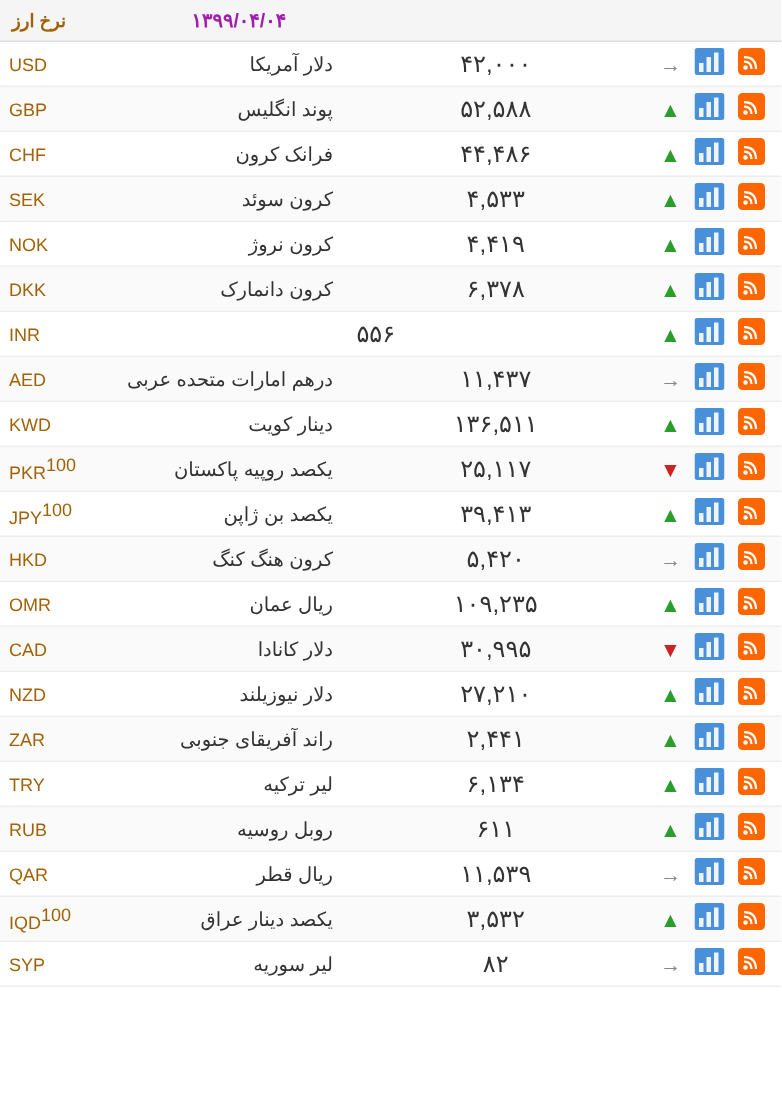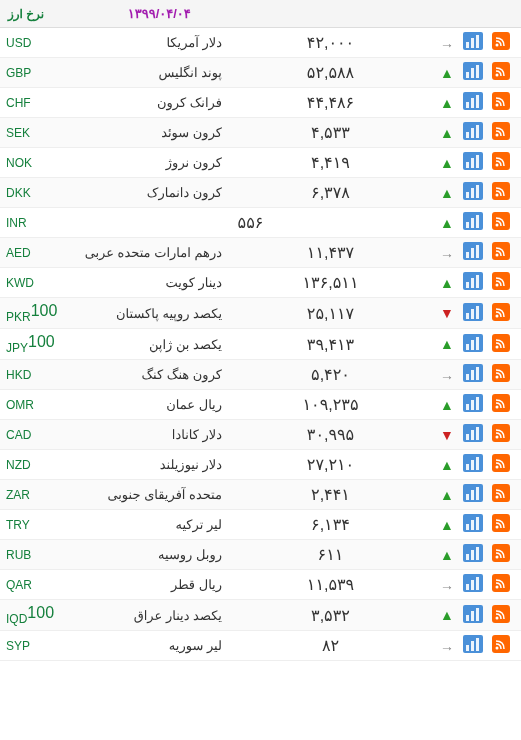--- a/index.html
+++ b/index.html
@@ -60,42 +60,42 @@
     }
     .col-name {
       width: 160px;
       text-align: right;
       color: #333;
       padding-right: 4px;
     }
     .col-code {
       width: 60px;
       text-align: left;
-      color: #15803d;
+      color: #a16207;
       font-size: 12px;
       direction: ltr;
     }
     .rss-svg {
       width: 18px;
       height: 18px;
     }
     .arrow-up {
       color: #2a9d2a;
       font-size: 14px;
     }
     .arrow-down {
       color: #cc2222;
       font-size: 14px;
     }
     .arrow-neutral {
       color: #888;
       font-size: 14px;
     }
     .col-code-sub {
-      font-size: 16px;
+      font-size: 12px;
       vertical-align: super;
     }
   </style>
 </head>
 <body>
 
 <div class="header-row">
   <div class="col-rss"></div>
   <div class="col-chart"></div>
   <div class="col-arrow"></div>
@@ -382,21 +382,21 @@
     <path d="M4 6 Q12 6 12 14" stroke="white" stroke-width="1.5" fill="none"></path>
   </svg></div>
       <div class="col-chart"><svg width="20" height="18" viewBox="0 0 20 18" xmlns="http://www.w3.org/2000/svg">
     <rect width="20" height="18" rx="2" fill="#4a90d9"></rect>
     <rect x="3" y="10" width="3" height="6" fill="white" opacity="0.9"></rect>
     <rect x="8" y="6" width="3" height="10" fill="white" opacity="0.9"></rect>
     <rect x="13" y="3" width="3" height="13" fill="white" opacity="0.9"></rect>
   </svg></div>
       <div class="col-arrow"><span class="arrow-up">▲</span></div>
       <div class="col-price">۲,۴۴۱</div>
-      <div class="col-name">متحده آفریقای جنوبی</div>
+      <div class="col-name">راند آفریقای جنوبی</div>
       <div class="col-code">ZAR</div>
     </div>
     <div class="table-row">
       <div class="col-rss"><svg class="rss-svg" viewBox="0 0 18 18" xmlns="http://www.w3.org/2000/svg">
     <rect width="18" height="18" rx="3" fill="#f60"></rect>
     <circle cx="5" cy="13" r="1.5" fill="white"></circle>
     <path d="M4 9 Q9 9 9 14" stroke="white" stroke-width="1.5" fill="none"></path>
     <path d="M4 6 Q12 6 12 14" stroke="white" stroke-width="1.5" fill="none"></path>
   </svg></div>
       <div class="col-chart"><svg width="20" height="18" viewBox="0 0 20 18" xmlns="http://www.w3.org/2000/svg">

